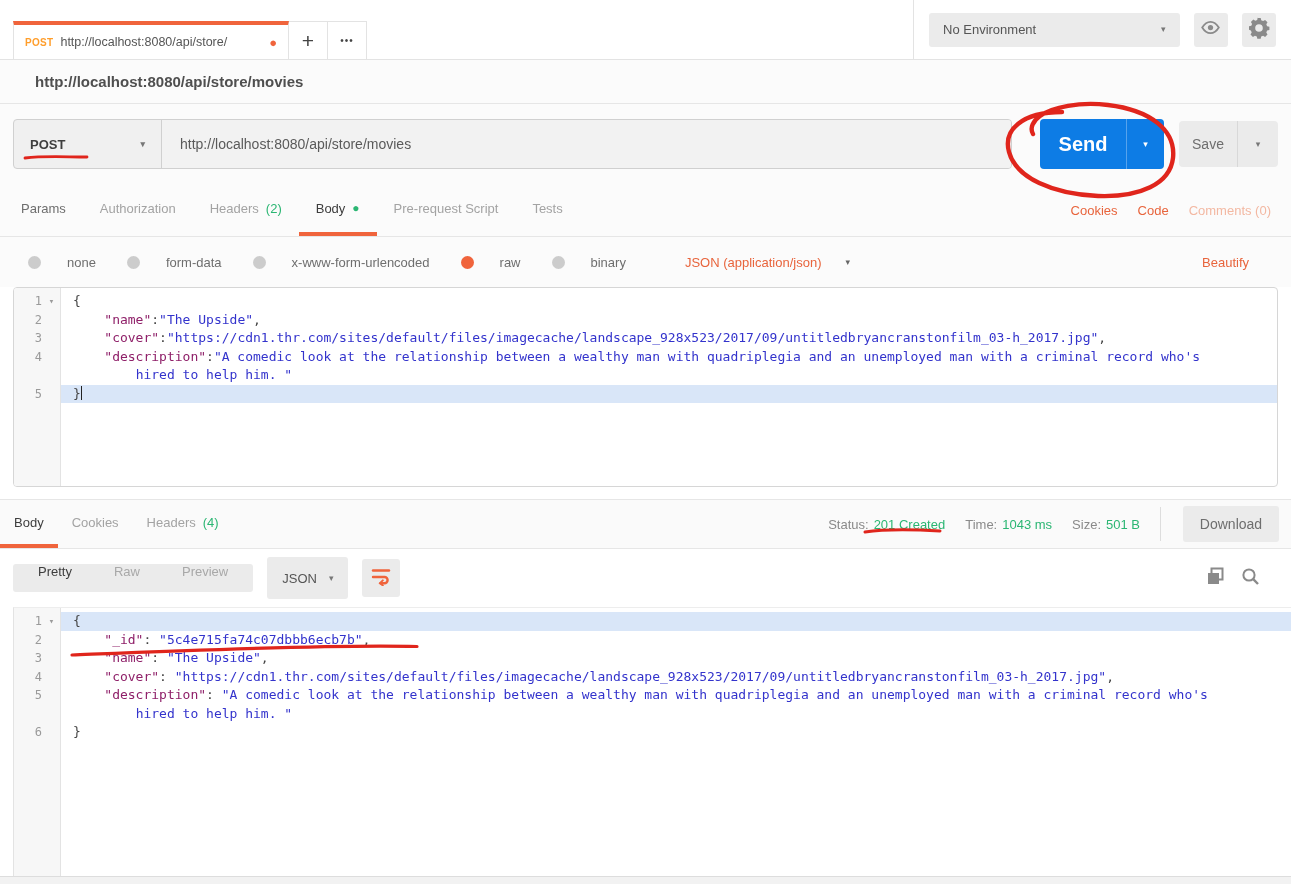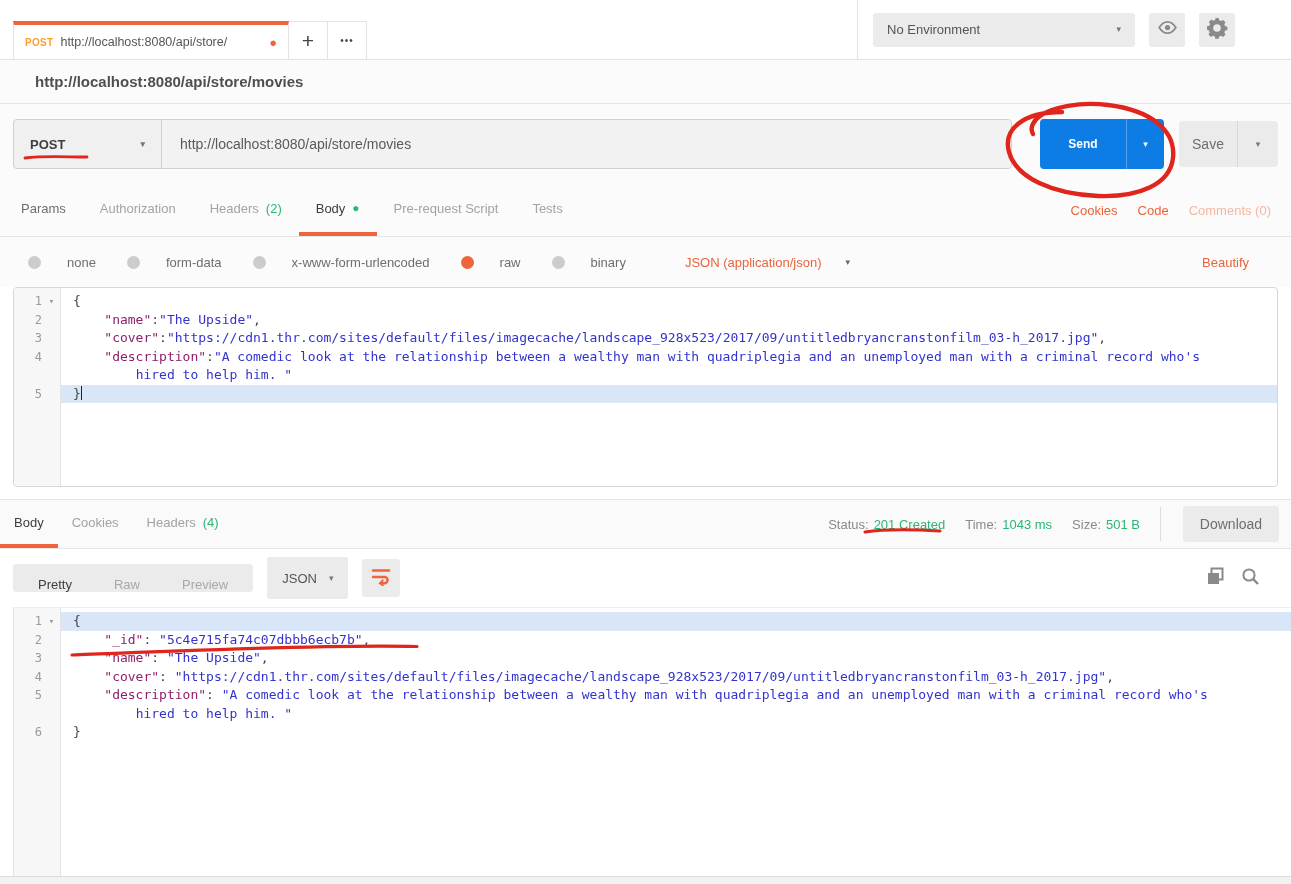--- a/index.html
+++ b/index.html
@@ -14,36 +14,36 @@
   .tabs-area { flex:1; display:flex; align-items:flex-end; padding-left:13px; }
   .req-tab { height:38px; width:276px; background:#fff; border:1px solid #e3e3e3; border-bottom:none;
     border-top:4px solid #f0643c; display:flex; align-items:center; gap:7px; padding:0 11px; }
   .req-tab .tmethod { color:#ff9e2c; font-size:10px; font-weight:bold; letter-spacing:.3px; }
   .req-tab .ttitle { font-size:12.5px; color:#555; white-space:nowrap; overflow:hidden; flex:1; }
   .req-tab .tdot { color:#f0643c; font-size:13px; line-height:1; }
   .tab-sq { width:39px; height:38px; background:#fff; border:1px solid #e3e3e3; border-bottom:none;
     border-left:none; display:flex; align-items:center; justify-content:center; color:#555; }
   .tab-plus { font-size:21px; font-weight:300; color:#444; }
   .tab-more { font-size:10px; letter-spacing:1px; color:#444; }
-  .env-area { width:434px; border-left:1px solid #e3e3e3; display:flex; align-items:center; gap:14px; padding:0 15px; }
+  .env-area { width:378px; border-left:1px solid #e3e3e3; display:flex; align-items:center; gap:14px; padding:0 15px; }
   .env-select { width:262px; height:34px; background:#ebebeb; border-radius:3px; display:flex;
     align-items:center; justify-content:space-between; padding:0 14px; font-size:13px; color:#555; }
   .caret { font-size:9px; color:#777; line-height:1; }
   .icon-btn { width:36px; height:34px; background:#ebebeb; border-radius:3px; display:flex; align-items:center; justify-content:center; }
   
   .title-row { height:44px; flex:none; border-bottom:1px solid #e6e6e6; background:#fbfbfb;
     display:flex; align-items:center; padding-left:35px; font-size:15px; font-weight:bold; color:#4f4f4f; }
   
   .builder { height:80px; flex:none; background:#fbfbfb; display:flex; align-items:center; padding:0 13px; }
   .url-group { display:flex; height:50px; border:1px solid #d0d0d0; border-radius:4px; overflow:hidden; background:#f0f0f0; width:1000px; }
   .method-box { width:148px; display:flex; align-items:center; justify-content:space-between;
     padding:0 16px; border-right:1px solid #d0d0d0; font-weight:bold; font-size:13px; color:#3e3e3e; }
   .url-input { flex:1; display:flex; align-items:center; padding:0 18px; font-size:14px; color:#5a5a5a; background:#f2f2f2; }
   .send-group { margin-left:28px; display:flex; height:50px; border-radius:4px; overflow:hidden; flex:none; }
-  .send-main { width:86px; background:#0d7ce5; color:#fff; font-weight:bold; font-size:12px; display:flex; align-items:center; justify-content:center; }
+  .send-main { width:86px; background:#0d7ce5; color:#fff; font-weight:bold; font-size:20px; display:flex; align-items:center; justify-content:center; }
   .send-caret { width:38px; background:#0d7ce5; border-left:1px solid rgba(255,255,255,.3); display:flex; align-items:center; justify-content:center; }
   .send-caret .caret { color:#fff; }
   .save-group { margin-left:15px; display:flex; height:46px; border-radius:4px; overflow:hidden; background:#ebebeb; flex:none; }
   .save-main { width:58px; color:#6e6e6e; font-size:14px; display:flex; align-items:center; justify-content:center; }
   .save-caret { width:41px; border-left:1px solid #d8d8d8; display:flex; align-items:center; justify-content:center; }
   
   .rtabs { height:53px; flex:none; display:flex; align-items:stretch; padding:0 4px 0 4px; border-bottom:1px solid #e6e6e6; background:#fbfbfb; }
   .rtab { display:flex; align-items:center; gap:7px; padding:0 17px; font-size:13px; color:#a3a3a3; border-bottom:4px solid transparent; }
   .rtab.first { color:#6e6e6e; }
   .rtab.active { color:#3d3d3d; border-bottom-color:#f0643c; }
@@ -80,21 +80,21 @@
   .resp-header .rtab { padding:0 14px; }
   .meta { margin-left:auto; display:flex; align-items:center; gap:8px; font-size:13px; }
   .meta .pair { display:flex; gap:5px; margin-right:12px; }
   .meta .lbl { color:#8a8a8a; }
   .meta .val { color:#2bb673; }
   .meta-divider { width:1px; height:34px; background:#ddd; margin-right:14px; }
   .download-btn { width:96px; height:36px; background:#ebebeb; border-radius:3px; color:#6e6e6e; font-size:14px;
     display:flex; align-items:center; justify-content:center; margin-right:10px; }
   
   .resp-toolbar { height:58px; flex:none; display:flex; align-items:center; gap:14px; padding:0 13px; background:#fff; }
-  .seg { display:flex; align-items:flex-end; background:#ebebeb; border-radius:3px; height:28px; padding:0 4px; }
+  .seg { display:flex; align-items:flex-start; background:#ebebeb; border-radius:3px; height:28px; padding:0 4px; }
   .seg-item { padding:0 21px; font-size:13px; color:#a8a8a8; }
   .seg-item.active { color:#3d3d3d; }
   .fmt { height:42px; background:#ebebeb; border-radius:3px; display:flex; align-items:center; gap:12px; padding:0 15px; font-size:13px; color:#555; }
   .wrap-btn { width:38px; height:38px; background:#ebebeb; border-radius:3px; display:flex; align-items:center; justify-content:center; }
   .toolbar-right { margin-left:auto; display:flex; align-items:center; gap:16px; padding-right:18px; }
   
   .bottom-strip { height:8px; flex:none; background:#f2f2f2; border-top:1px solid #ddd; }
   
   .annotations { position:absolute; inset:0; width:1291px; height:884px; pointer-events:none; z-index:40; }
 </style>

